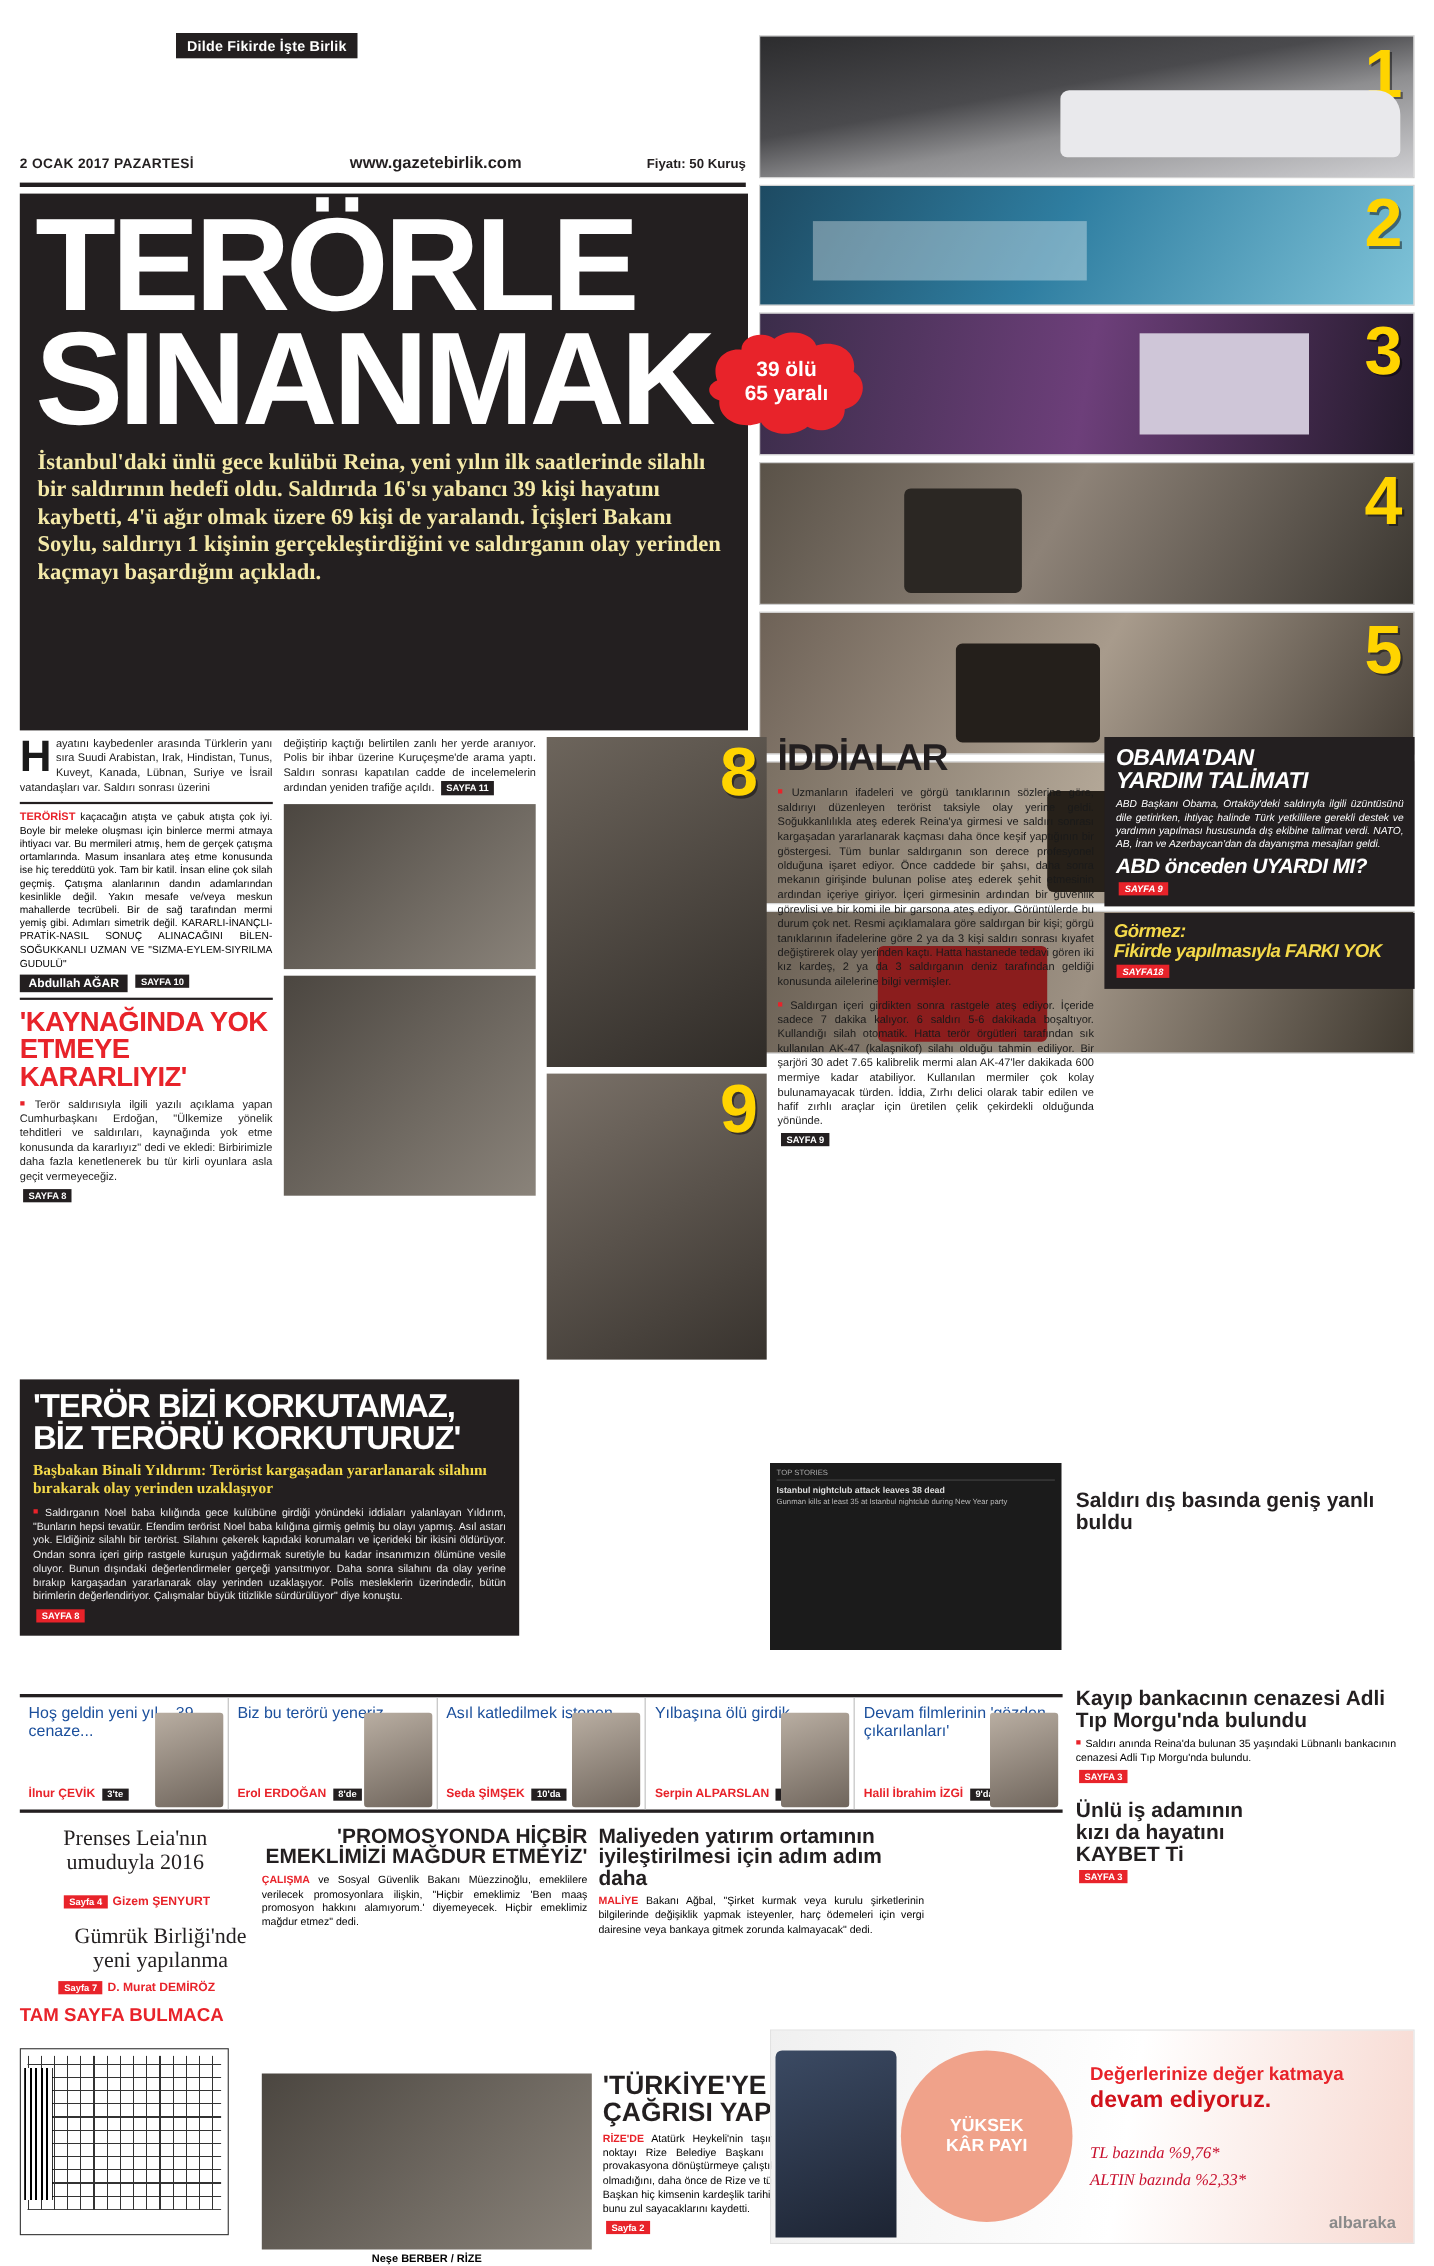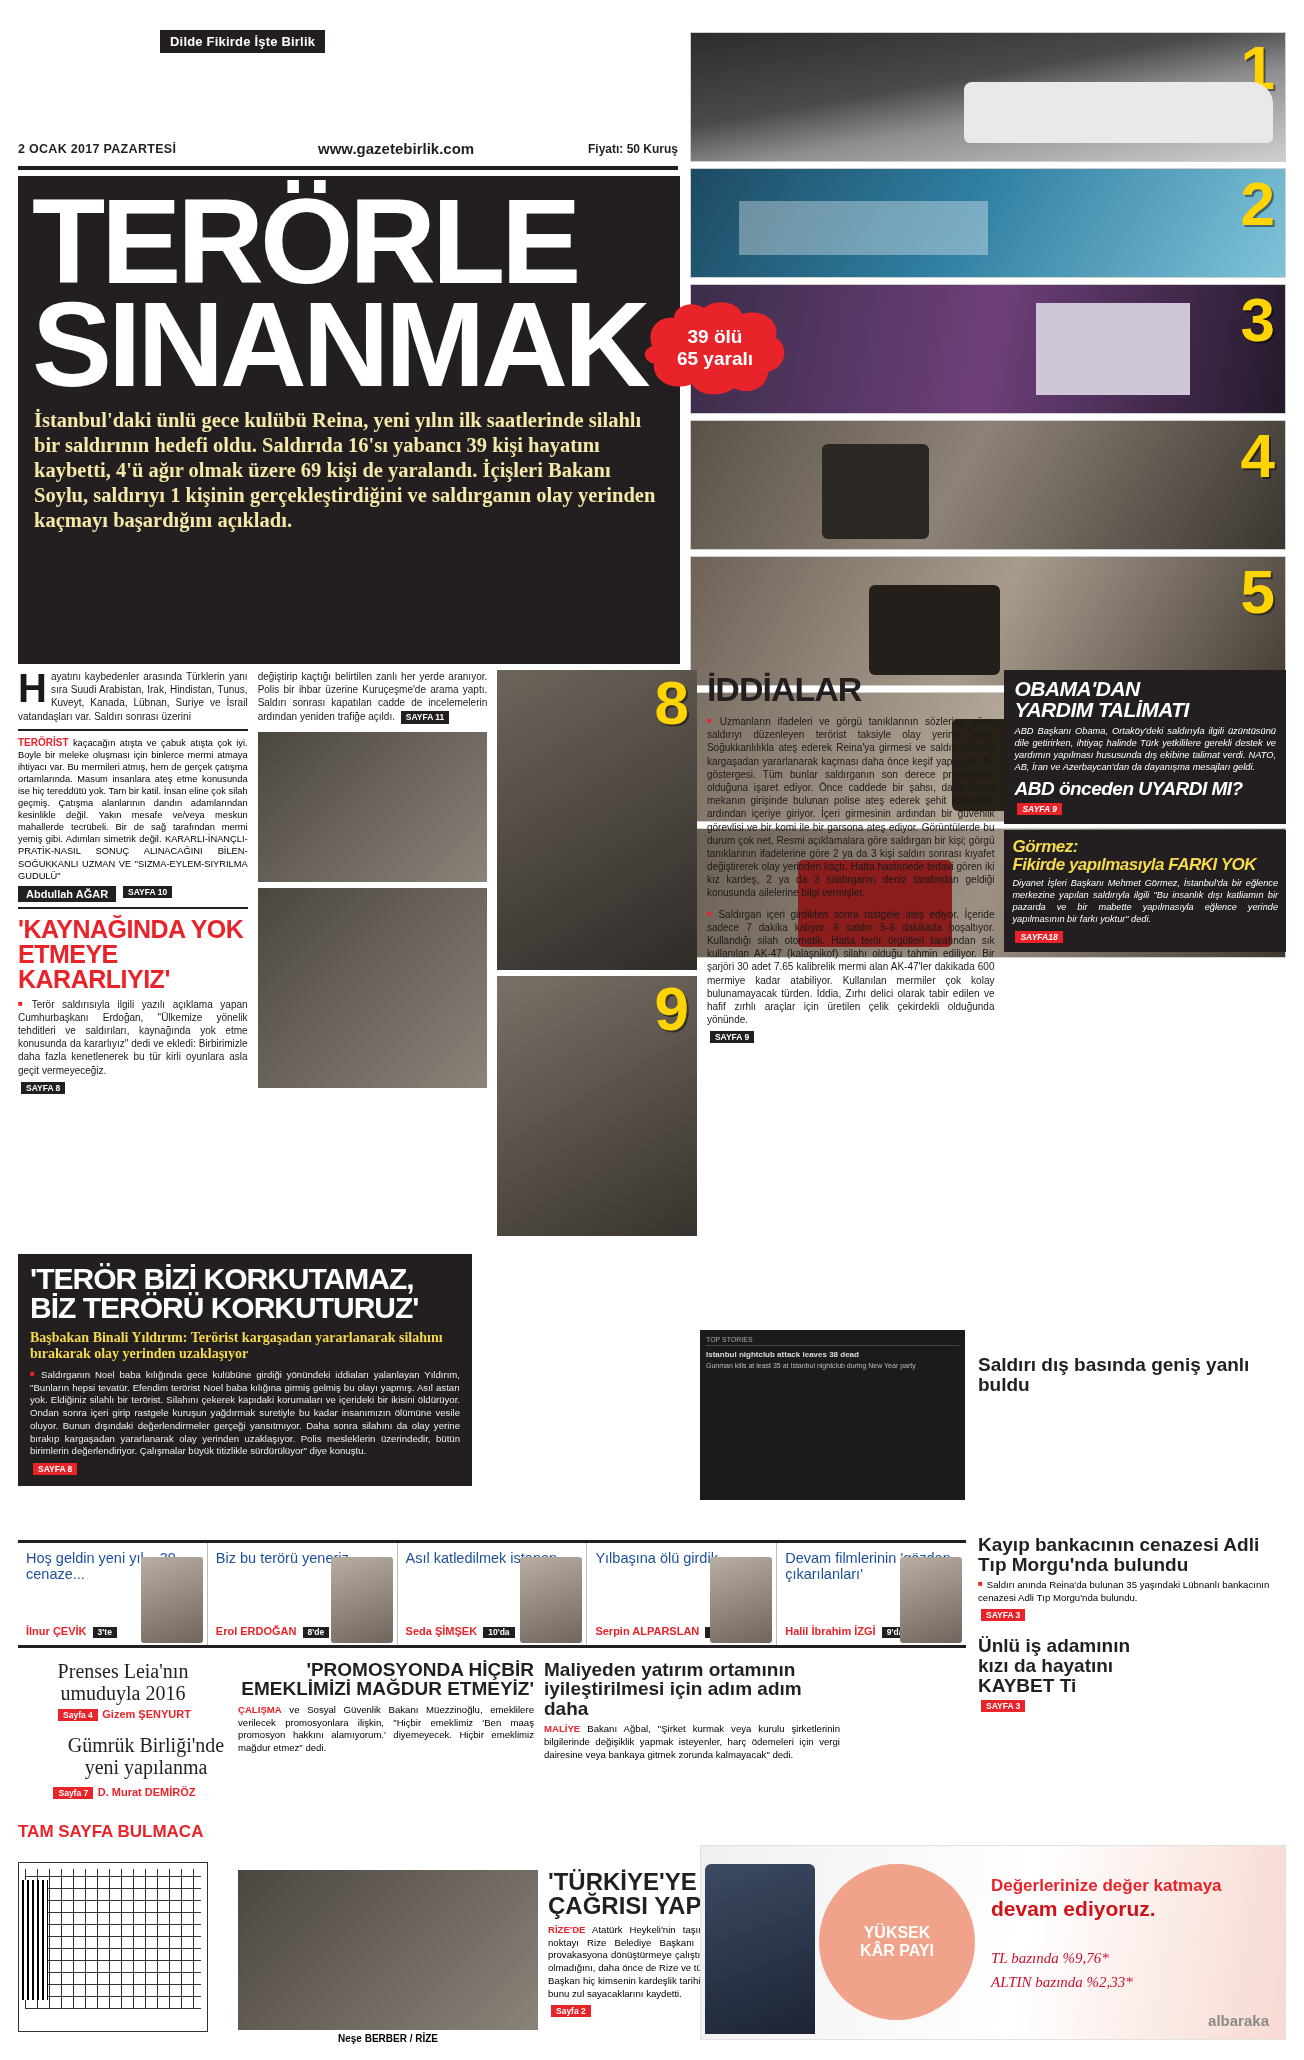--- a/index.html
+++ b/index.html
@@ -269,21 +269,20 @@
         <div class="obama-box">
           <h3>OBAMA'DAN</h3>
           <h3>YARDIM TALİMATI</h3>
           <p>ABD Başkanı Obama, Ortaköy'deki saldırıyla ilgili üzüntüsünü dile getirirken, ihtiyaç halinde Türk yetkililere gerekli destek ve yardımın yapılması hususunda dış ekibine talimat verdi. NATO, AB, İran ve Azerbaycan'dan da dayanışma mesajları geldi.</p>
           <h4>ABD önceden UYARDI MI?</h4>
           <span class="pagetag red">SAYFA 9</span>
         </div>
         <div class="gormez" style="margin-top:6px;">
           <h3>Görmez:</h3>
           <h3>Fikirde yapılmasıyla FARKI YOK</h3>
-          <p>Diyanet İşleri Başkanı Mehmet Görmez, İstanbul'da bir eğlence merkezine yapılan saldırıyla ilgili "Bu insanlık dışı katliamın bir pazarda ve bir mabette yapılmasıyla eğlence yerinde yapılmasının bir farkı yoktur" dedi.</p>
           <span class="pagetag red">SAYFA18</span>
         </div>
       </div>
     </div>
   </div>
 
   <div style="position:absolute;left:18px;top:1254px;width:454px;" class="blackbox">
     <h2>'TERÖR BİZİ KORKUTAMAZ,</h2>
     <h2>BİZ TERÖRÜ KORKUTURUZ'</h2>
     <div class="sub">Başbakan Binali Yıldırım: Terörist kargaşadan yararlanarak silahını bırakarak olay yerinden uzaklaşıyor</div>
@@ -357,21 +356,21 @@
         <span class="pagetag">9'da</span>
       </div>
       <div class="av"></div>
     </div>
   </div>
 
   <div class="bottom">
     <div style="display:flex;gap:10px;">
       <div style="width:210px;">
         <div class="bh-serif">Prenses Leia'nın umuduyla 2016</div>
-        <div style="text-align:center;margin-top:0;">
+        <div style="text-align:center;margin-top:15px;">
           <span class="pagetag red">Sayfa 4</span>
           <span style="color:#e8232a;font-size:11px;font-weight:bold;">Gizem ŞENYURT</span>
         </div>
         <div class="bh-serif" style="margin-top:12px;margin-left:46px;">Gümrük Birliği'nde yeni yapılanma</div>
         <div style="text-align:center;margin-top:4px;">
           <span class="pagetag red">Sayfa 7</span>
           <span style="color:#e8232a;font-size:11px;font-weight:bold;">D. Murat DEMİRÖZ</span>
         </div>
       </div>
 

